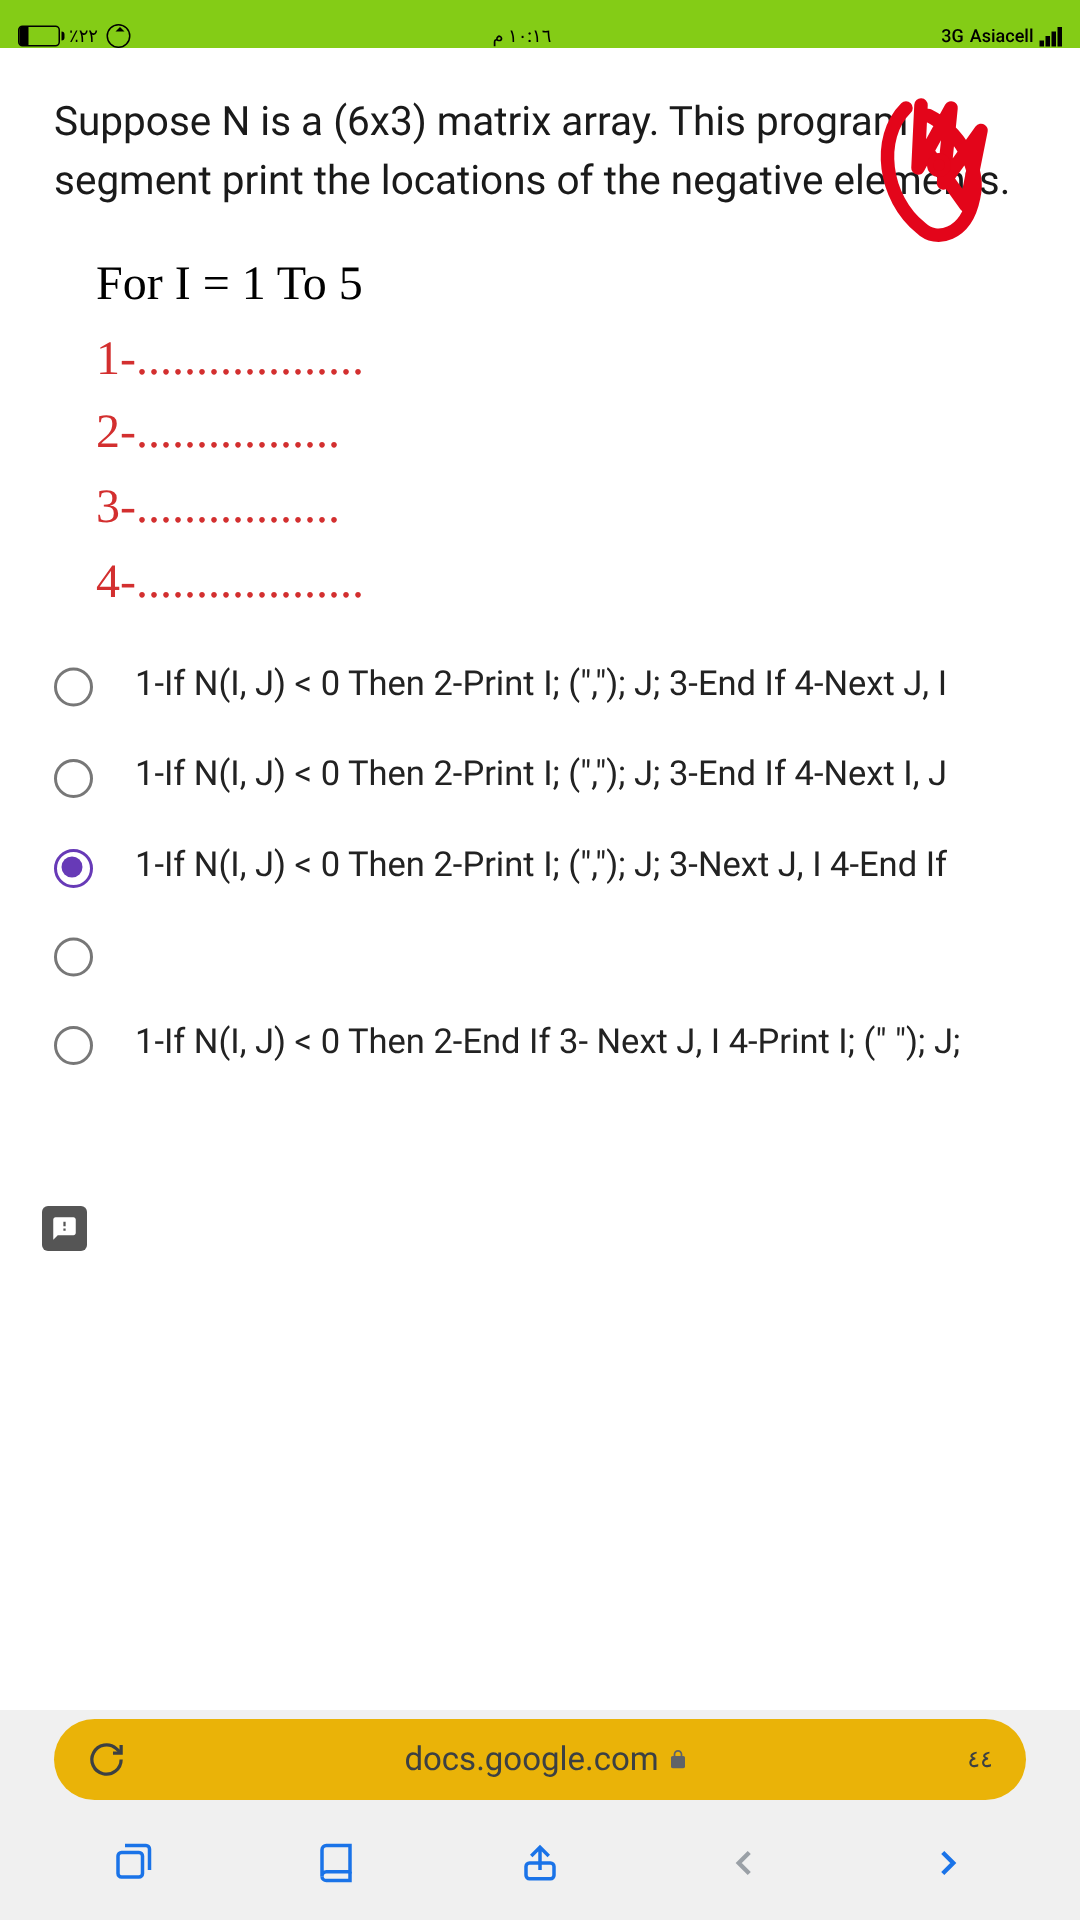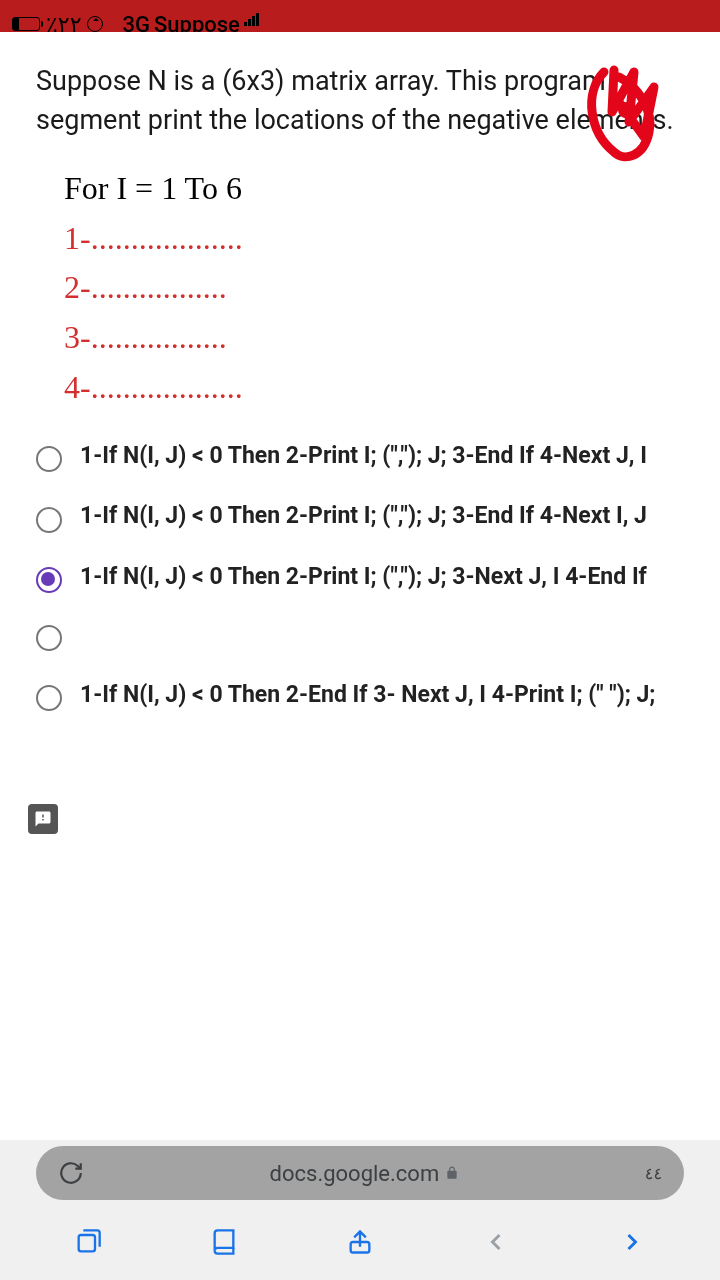--- a/index.html
+++ b/index.html
@@ -9,24 +9,24 @@
     background: #f0f0f0;
     font-family: -apple-system, BlinkMacSystemFont, "Segoe UI", Roboto, Arial, sans-serif;
     overflow: hidden;
     position: relative;
   }
   .status-bar {
     height: 48px;
     display: flex;
     align-items: center;
     padding: 0 12px;
-    font-size: 22px;
+    font-size: 12px;
     font-weight: 500;
     color: #000;
-    background: #b91c1c;
+    background: #84cc16;
   }
   .status-left { display: flex; align-items: center; gap: 6px; }
   .status-center { flex: 1; text-align: center; }
   .status-right { display: flex; gap: 4px; margin-left: 19px; }
   .battery {
     width: 28px; height: 14px; border: 1.5px solid #000; border-radius: 3px;
     position: relative; display: flex; align-items: center;
   }
   .battery::after { content:""; position:absolute; right:-4px; top:3px; width:2px; height:6px; background:#000; border-radius:0 2px 2px 0;}
   .battery-fill { width:22%; height:100%; background:#000; border-radius:1px 0 0 1px;}
@@ -50,44 +50,43 @@
   }
   .code-block {
     padding: 14px 0 10px 64px;
     font-family: "Times New Roman", serif;
     font-size: 32px;
     line-height: 1.55;
   }
   .code-line-red { color: #d32f2f; }
   .options { padding: 4px 28px 0; }
   .option {
-    display: flex; align-items: flex-end; gap: 18px;
+    display: flex; align-items: center; gap: 28px;
     padding: 14px 8px;
-    font-weight: bold;
   }
   .radio {
     width: 26px; height: 26px; border: 2.5px solid #777; border-radius: 50%;
     flex-shrink: 0; margin-top: 4px; position: relative;
   }
   .radio.selected { border-color: #673ab7; }
   .radio.selected::after {
     content:""; position:absolute; top:3px; left:3px; width:14px; height:14px;
     background:#673ab7; border-radius:50%;
   }
   .option-text { font-size: 23px; line-height: 1.4; color: #222; }
 
   .feedback-btn {
     position:absolute; left:28px; bottom:306px;
     width:30px; height:30px; background:#555; border-radius:4px;
     display:flex; align-items:center; justify-content:center; color:#fff; font-size:18px; font-weight:bold;
   }
 
   .url-bar {
     position: absolute; bottom: 80px; left: 36px; right: 36px;
-    height: 54px; background: #a3a3a3; border-radius: 28px;
+    height: 54px; background: #eab308; border-radius: 28px;
     display: flex; align-items: center; padding: 0 22px;
     gap: 6px;
   }
   .reload { width:26px; height:26px; }
   .url-text { flex:1; text-align:center; font-size:22px; color:#3c4043; display:flex; align-items:center; justify-content:center; gap:6px;}
   .lock-icon { width:14px;}
   .tabs-count { font-size:16px; color:#3c4043; font-family: Arial;}
 
   .bottom-bar {
     position:absolute; bottom:0; left:0; right:0; height:76px;
@@ -101,43 +100,44 @@
 <body>
 
 <div class="status-bar">
   <div class="status-left">
     <div class="battery">
         <div class="battery-fill"></div>
       </div>
     <span>٪٢٢</span>
     <div class="rotate-icon"></div>
   </div>
+  <div class="status-center">١٠:١٦ م</div>
   <div class="status-right">
     <span>3G</span>
-    <span>Suppose</span>
+    <span>Asiacell</span>
     <div class="signal">
       <span class="sig1"></span>
         <span class="sig2"></span>
         <span class="sig3"></span>
         <span class="sig4"></span>
     </div>
   </div>
 </div>
 
 <div class="content">
   <div class="question">
     <div class="question-text">Suppose N is a (6x3) matrix array. This program segment print the locations of the negative elements.</div>
     <svg class="scribble" viewBox="0 0 120 110">
       <path d="M40 10 C20 30, 25 70, 50 90 C60 100, 80 95, 85 70 C90 50, 75 25, 55 15 M50 8 L48 50 L70 10 L65 60 L90 25 L80 75 L55 40" stroke="#e3051a" stroke-width="9" fill="none" stroke-linecap="round" stroke-linejoin="round"></path>
       <circle cx="62" cy="48" r="6" fill="none" stroke="#e3051a" stroke-width="4"></circle>
     </svg>
   </div>
 
   <div class="code-block">
-    <div>For I = 1 To 6</div>
+    <div>For I = 1 To 5</div>
     <div class="code-line-red">1-...................</div>
     <div class="code-line-red">2-.................</div>
     <div class="code-line-red">3-.................</div>
     <div class="code-line-red">4-...................</div>
   </div>
 
   <div class="options">
     <div class="option">
       <div class="radio"></div>
       <div class="option-text">1-If N(I, J) &lt; 0 Then 2-Print I; (","); J; 3-End If 4-Next J, I</div>

